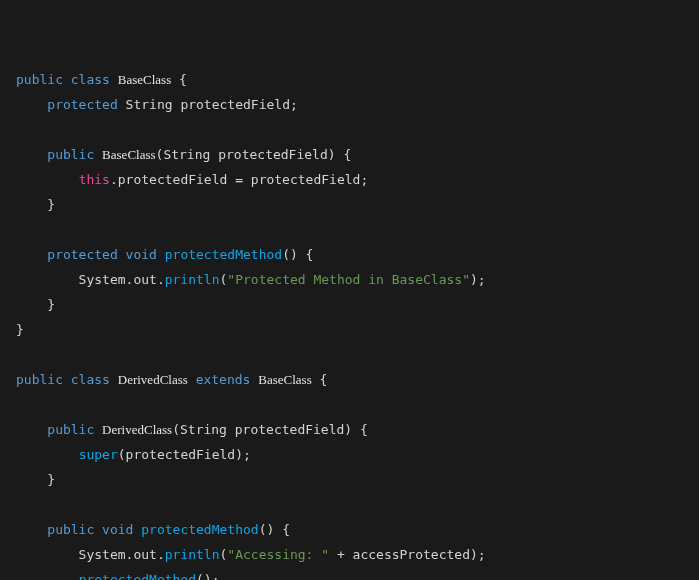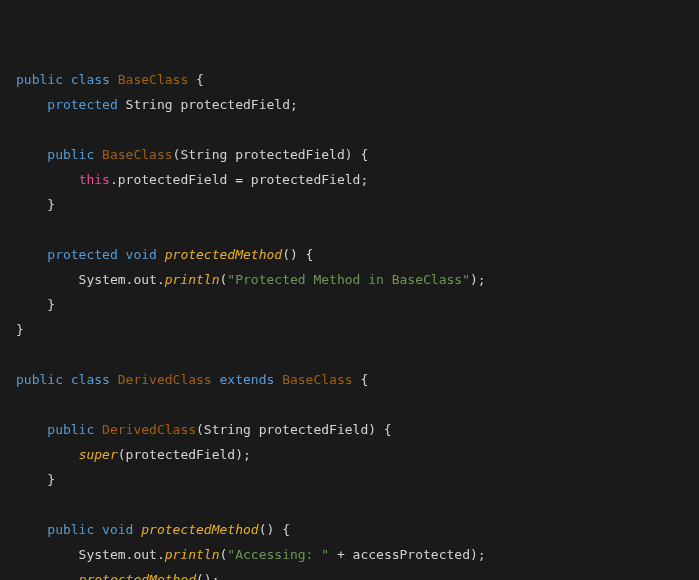--- a/index.html
+++ b/index.html
@@ -8,22 +8,22 @@
     font-family: Consolas, 'Courier New', monospace;
     font-size: 13px;
     line-height: 24px;
     color: #d4d4d4;
     padding: 20px 16px;
     width: 699px;
     height: 580px;
     white-space: pre;
   }
   .kw { color: #569cd6; }
-  .cls { color: #a16207; }
-  .fn { color: #eab308; font-style: italic; }
+  .cls { color: #e5e5e5; font-family: Liberation Serif, serif; }
+  .fn { color: #0ea5e9; }
   .str { color: #6a9955; }
   .self { color: #ec4899; }
   .pln { color: #d4d4d4; }
 </style>
 </head>
 <body>
 
 <code id="code-block"><span class="kw">public</span><span class="pln"> </span><span class="kw">class</span><span class="pln"> </span><span class="cls">BaseClass</span><span class="pln"> {
 </span><span class="pln">    </span><span class="kw">protected</span><span class="pln"> String protectedField;
 </span><span class="pln">

